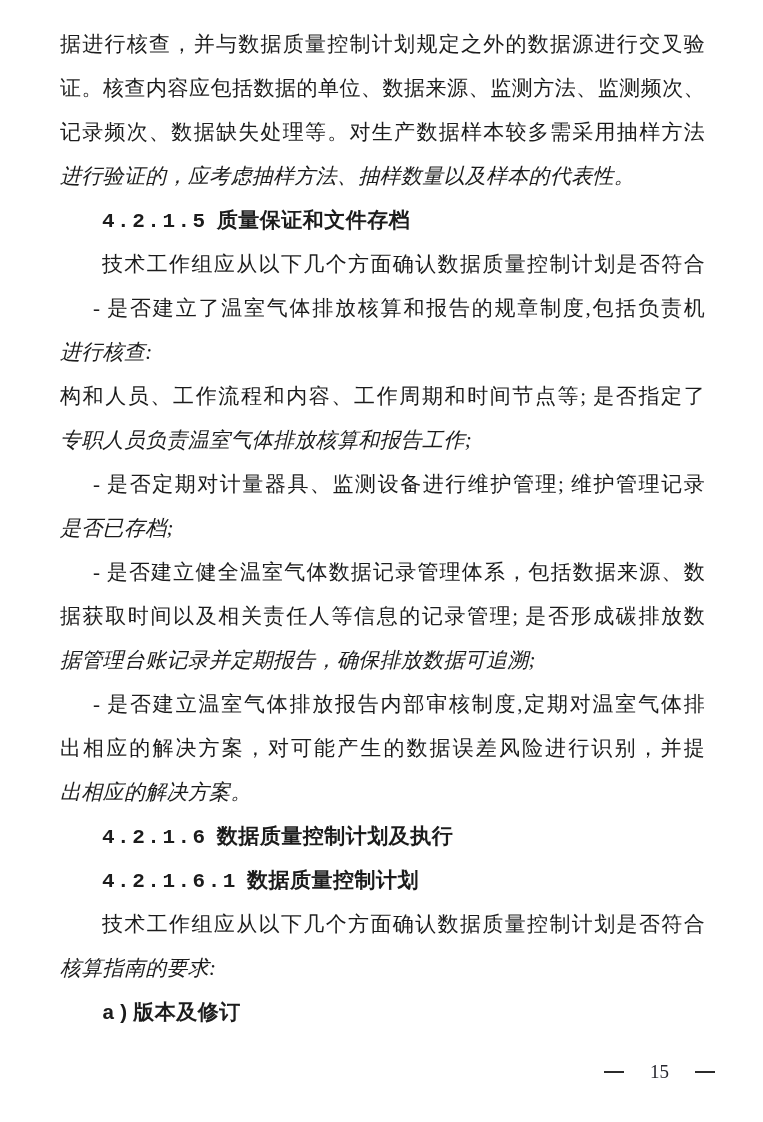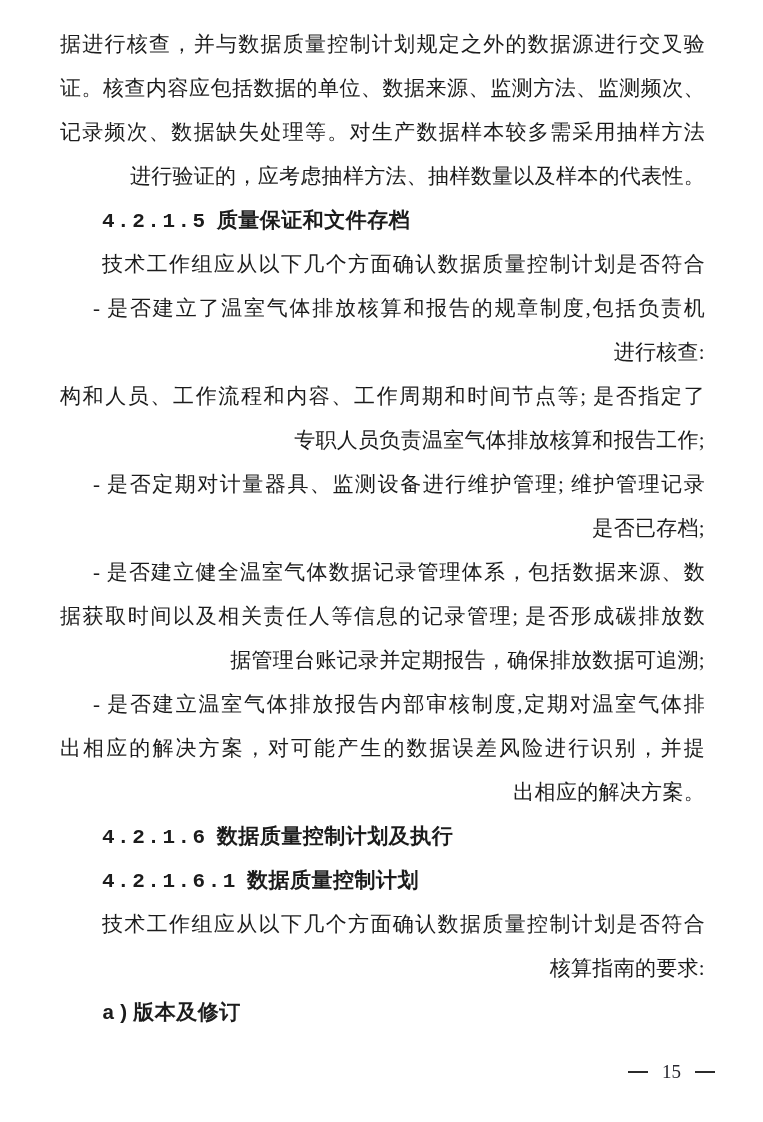--- a/index.html
+++ b/index.html
@@ -21,22 +21,23 @@
   .line{
     font-size:21px;
     line-height:44px;
     height:44px;
     overflow:hidden;
     text-align:justify;
     text-align-last:justify;
     letter-spacing:0.3px;
   }
   .line.end{
-    text-align:right;
+    text-align:left;
     text-align-last:auto;
+    font-style:italic;
   }
   .pl{padding-left:42px;}      
   .pl-dash{padding-left:33px;} 
   .heading{
     font-size:21px;
     line-height:44px;
     height:44px;
     font-weight:700;
     padding-left:42px;
     text-align:left;
@@ -46,21 +47,21 @@
   .h-num{letter-spacing:2.5px;font-family:Liberation Mono, monospace;}
   .h-title{margin-left:9px;letter-spacing:0.5px;}
   .heading.tight .h-title{margin-left:1px;}
   .footer{
     position:absolute;
     top:1052px;
     right:48px;
     height:40px;
     display:flex;
     align-items:center;
-    gap:14px;
+    gap:26px;
     font-size:18px;
     color:#26262e;
   }
   .footer .dash{
     display:inline-block;
     width:20px;
     height:2px;
     background:#2b2b2b;
   }
   .footer .num{

